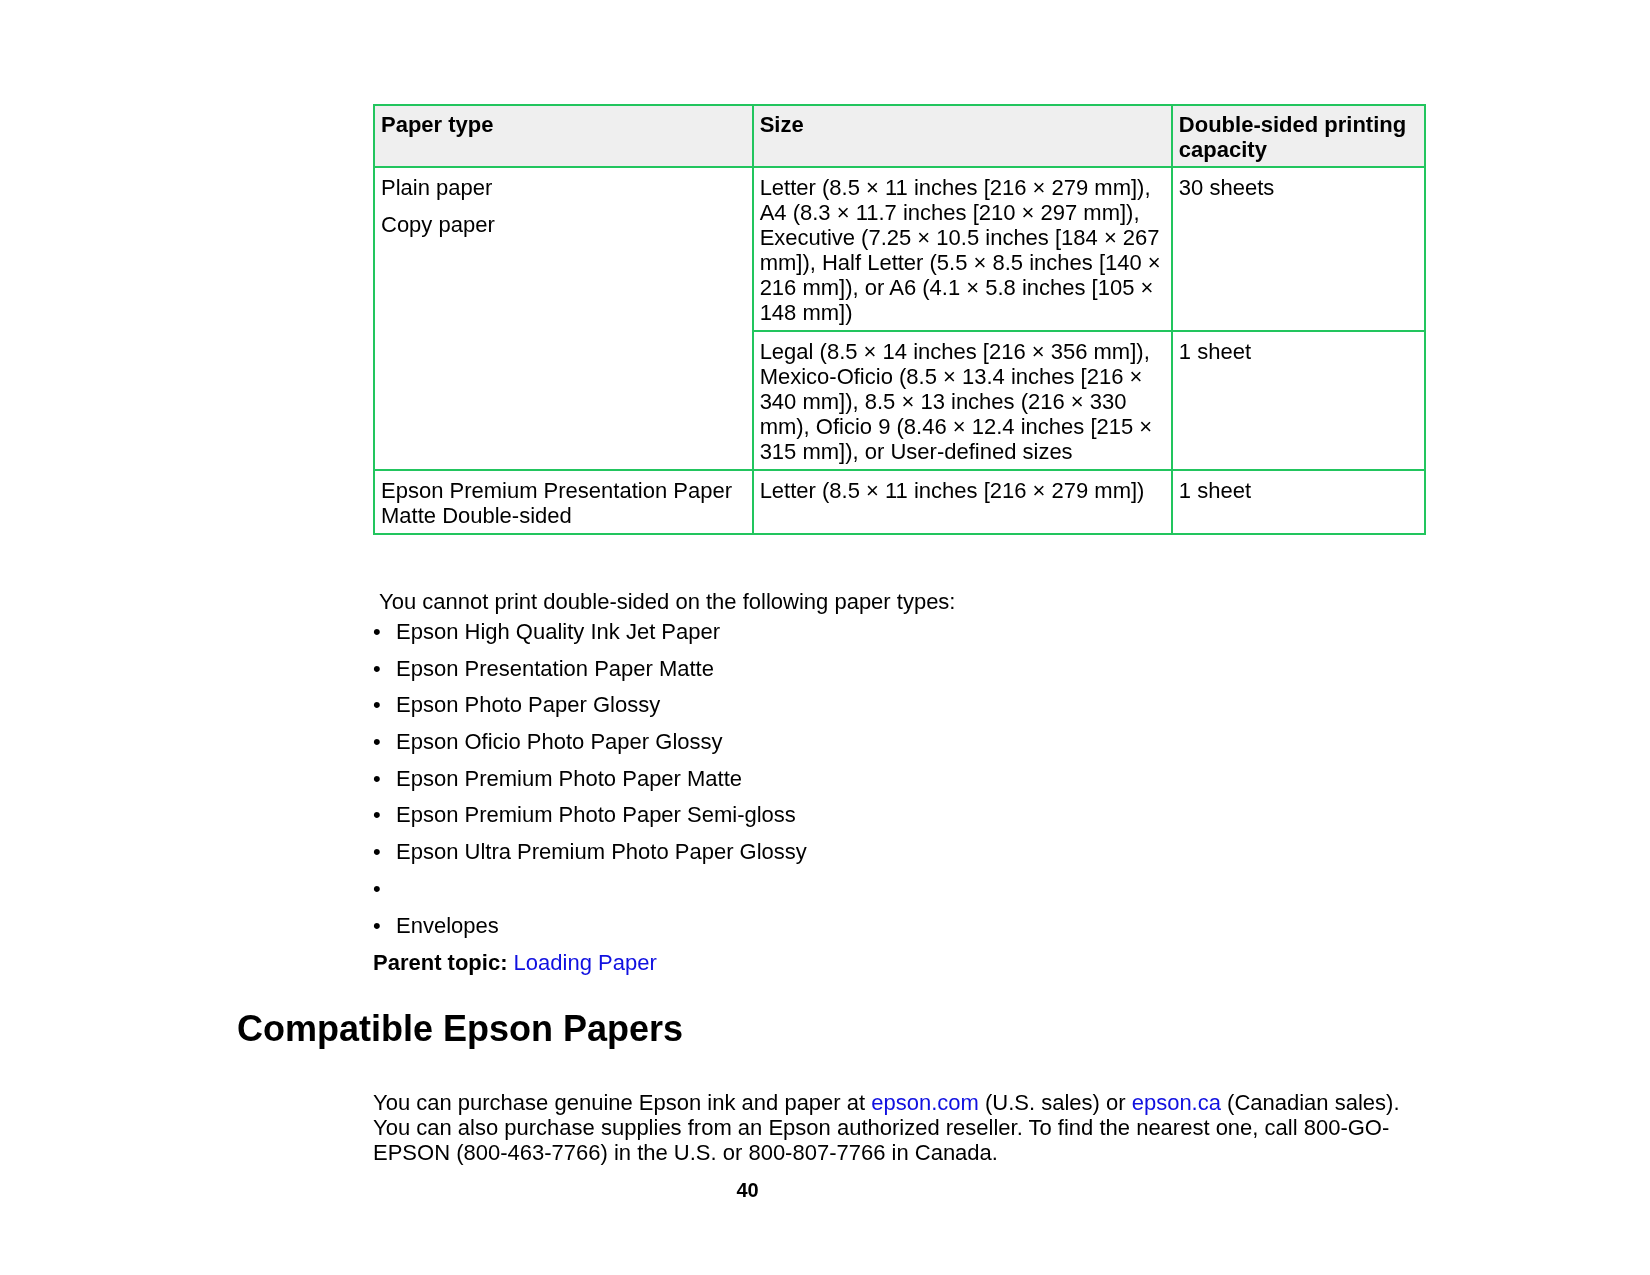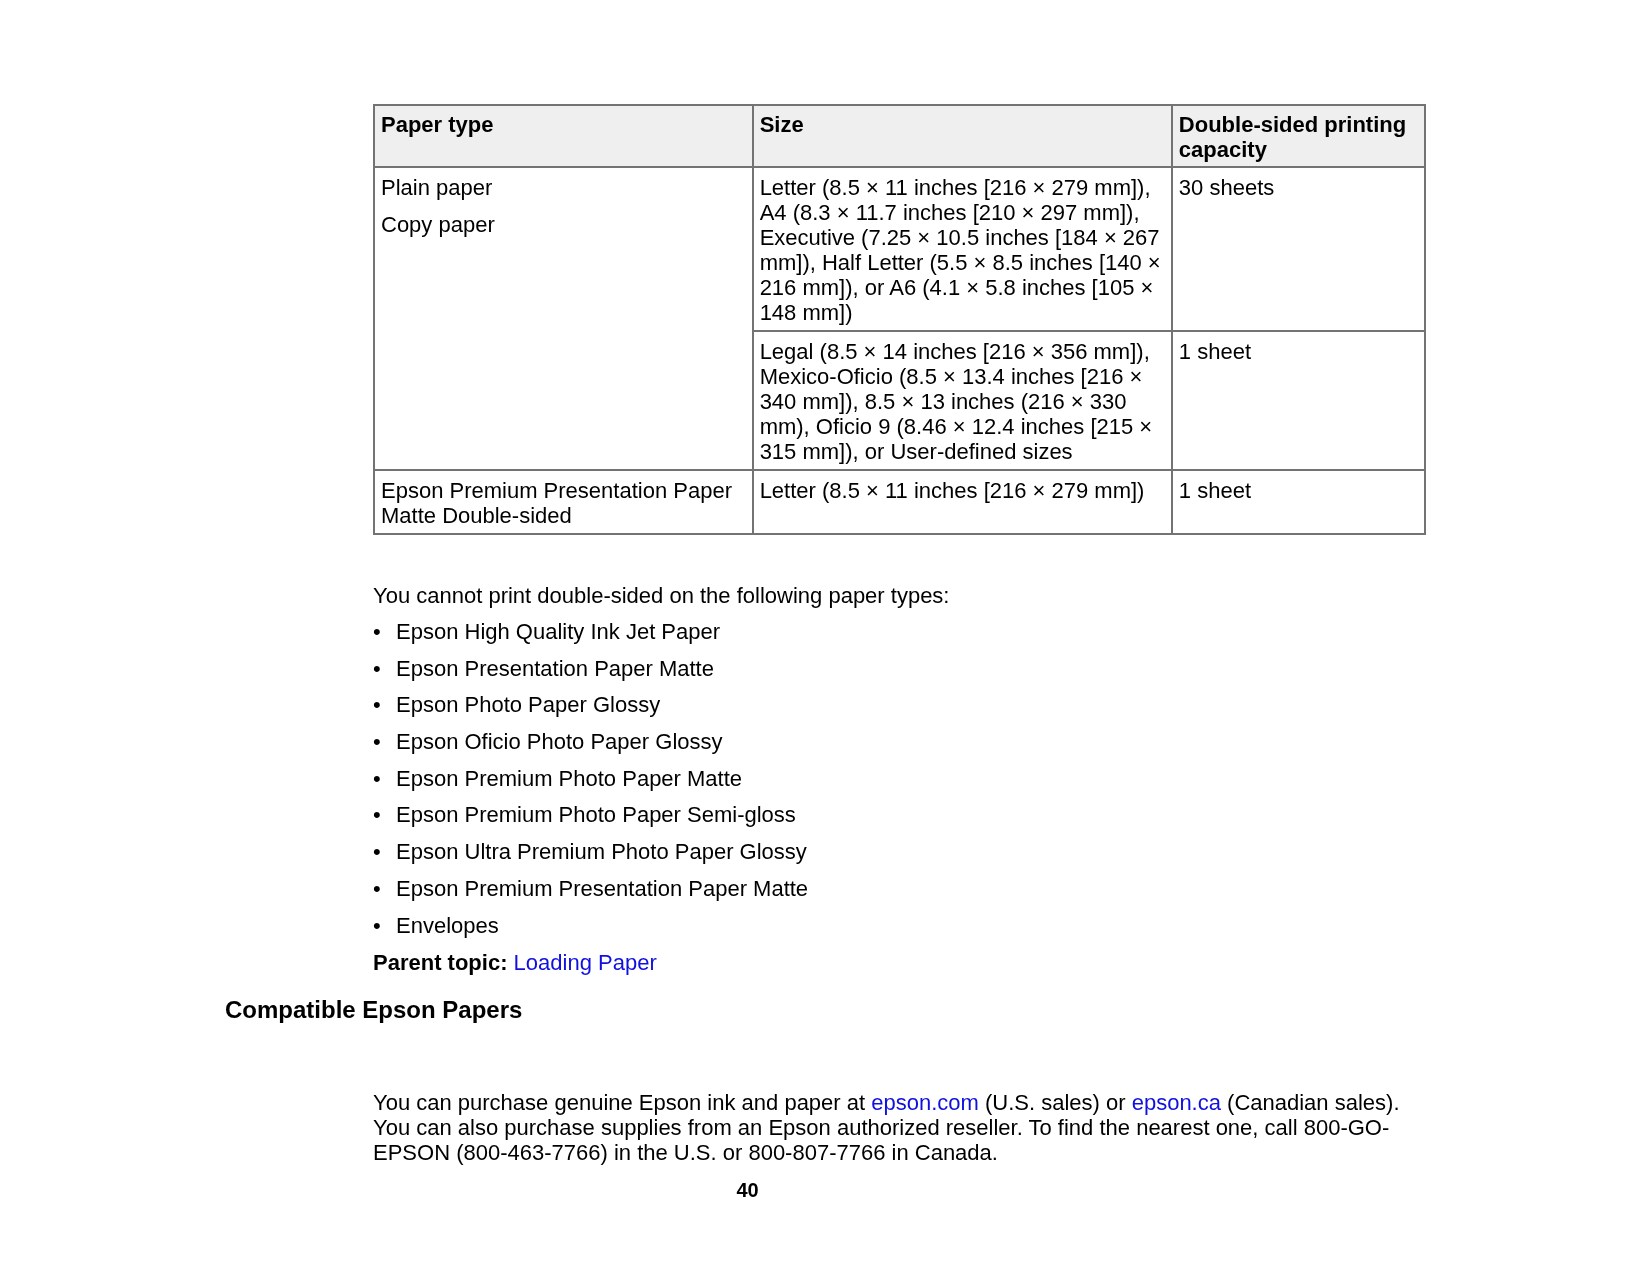--- a/index.html
+++ b/index.html
@@ -6,42 +6,42 @@
     body {
       width: 1650px; height: 1275px; position: relative; overflow: hidden;
       font-family: "Liberation Sans", sans-serif; color: #000000;
     }
     .page { position: absolute; left: 0; top: 0; width: 1650px; height: 1275px; }
     table.ptable {
       position: absolute; left: 373px; top: 104px; width: 1053px;
       border-collapse: collapse; font-size: 22px; line-height: 25px;
     }
     table.ptable th, table.ptable td {
-      border: 2px solid #737373; vertical-align: top; text-align: left;
+      border: 2px solid #22c55e; vertical-align: top; text-align: left;
       padding: 7px 6px 5px 6px;
     }
     table.ptable th { background: #efefef; font-weight: bold; padding-top: 6px; padding-bottom: 4px; }
     table.ptable td.pt p { margin: 0 0 12px 0; }
     table.ptable td.pt p:last-child { margin-bottom: 0; }
     .col1 { width: 366px; }
     .col2 { width: 407px; }
     .col3 { width: 240px; }
-    .intro { position: absolute; left: 373px; top: 583px; font-size: 22px; margin: 0; }
+    .intro { position: absolute; left: 373px; top: 583px; font-size: 22px; margin: 6px; }
     ul.bullets {
       position: absolute; left: 373px; top: 619px; margin: 0; padding: 0;
       list-style: none; font-size: 22px;
     }
     ul.bullets li { height: 36.7px; line-height: 25px; position: relative; padding-left: 23px; }
     ul.bullets li .dot { position: absolute; left: 0; top: 0; }
     .parent { position: absolute; left: 373px; top: 950px; font-size: 22px; margin: 0; }
     .parent b { font-weight: bold; }
     a.link { color: #1010e0; text-decoration: none; }
     h2.section {
-      position: absolute; left: 225px; top: 996px; margin: 0;
-      font-size: 24px; font-weight: bold;
+      position: absolute; left: 225px; top: 996px; margin: 12px;
+      font-size: 36px; font-weight: bold;
     }
     .para {
       position: absolute; left: 373px; top: 1090px; width: 1060px; margin: 0;
       font-size: 22px; line-height: 25px;
     }
     .pagenum {
       position: absolute; left: 0; width: 1495px; top: 1179px; text-align: center;
       font-size: 20px; font-weight: bold;
     }
   </style>
@@ -84,21 +84,21 @@
   <p class="intro">You cannot print double-sided on the following paper types:</p>
 
   <ul class="bullets">
     <li><span class="dot">•</span><span>Epson High Quality Ink Jet Paper</span></li>
     <li><span class="dot">•</span><span>Epson Presentation Paper Matte</span></li>
     <li><span class="dot">•</span><span>Epson Photo Paper Glossy</span></li>
     <li><span class="dot">•</span><span>Epson Oficio Photo Paper Glossy</span></li>
     <li><span class="dot">•</span><span>Epson Premium Photo Paper Matte</span></li>
     <li><span class="dot">•</span><span>Epson Premium Photo Paper Semi-gloss</span></li>
     <li><span class="dot">•</span><span>Epson Ultra Premium Photo Paper Glossy</span></li>
-    <li><span class="dot">•</span><span>Epson Premium Presentation Paper Matte</span></li>
+    <li><span class="dot">•</span></li>
     <li><span class="dot">•</span><span>Envelopes</span></li>
   </ul>
 
   <p class="parent">
     <b>Parent topic:</b>
     <a class="link">Loading Paper</a>
   </p>
 
   <h2 class="section">Compatible Epson Papers</h2>
 

